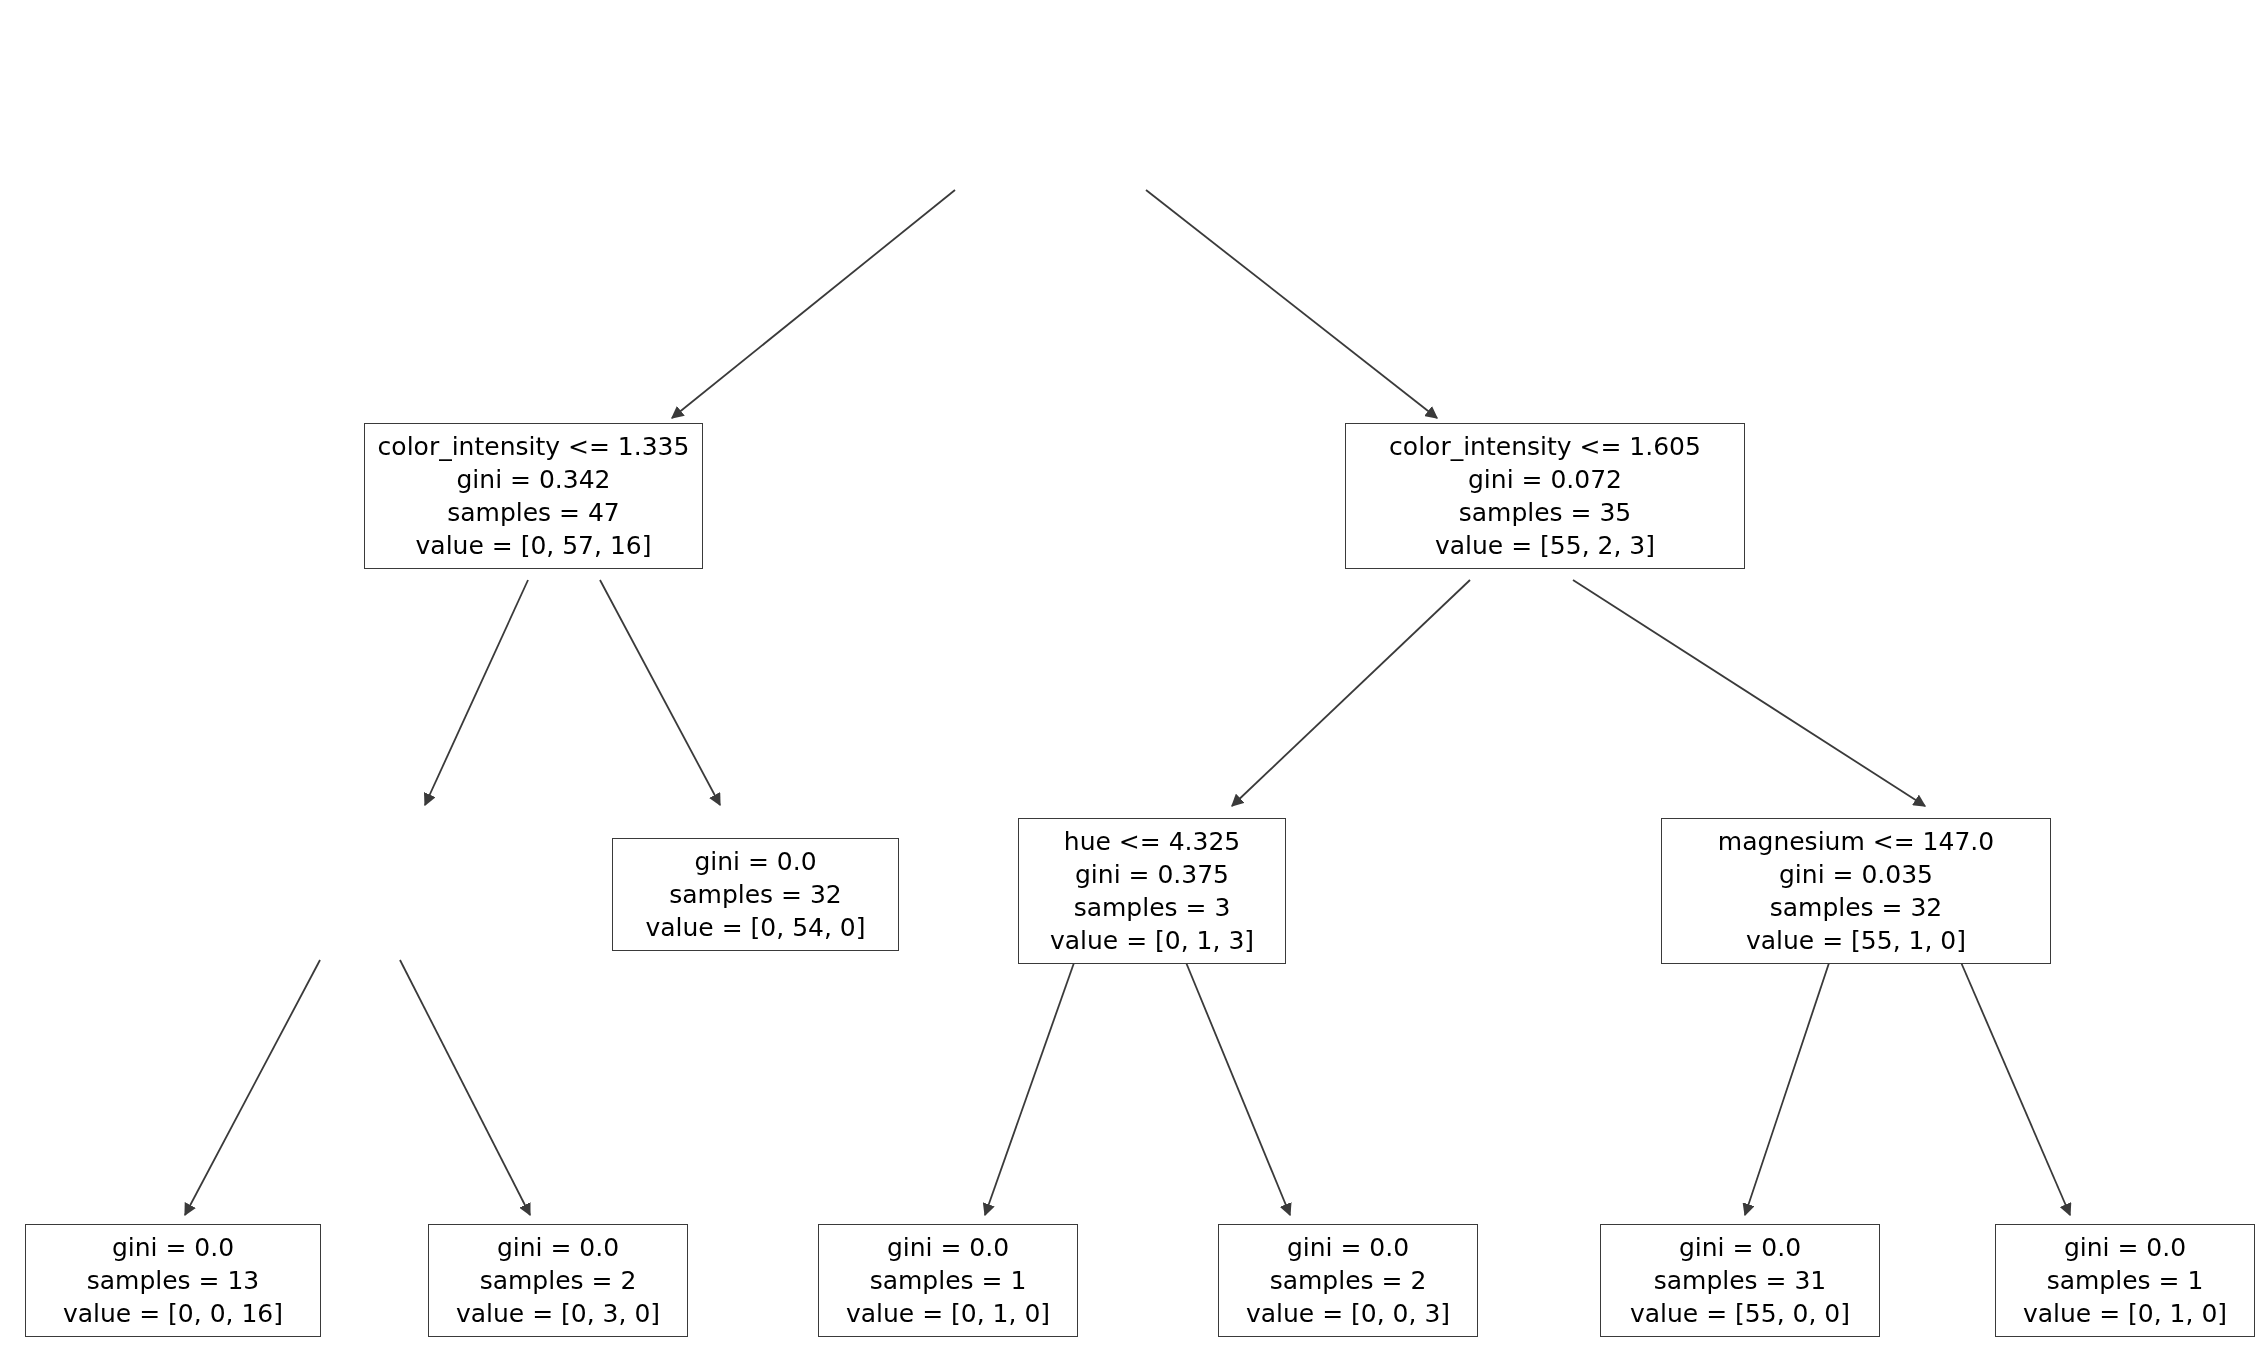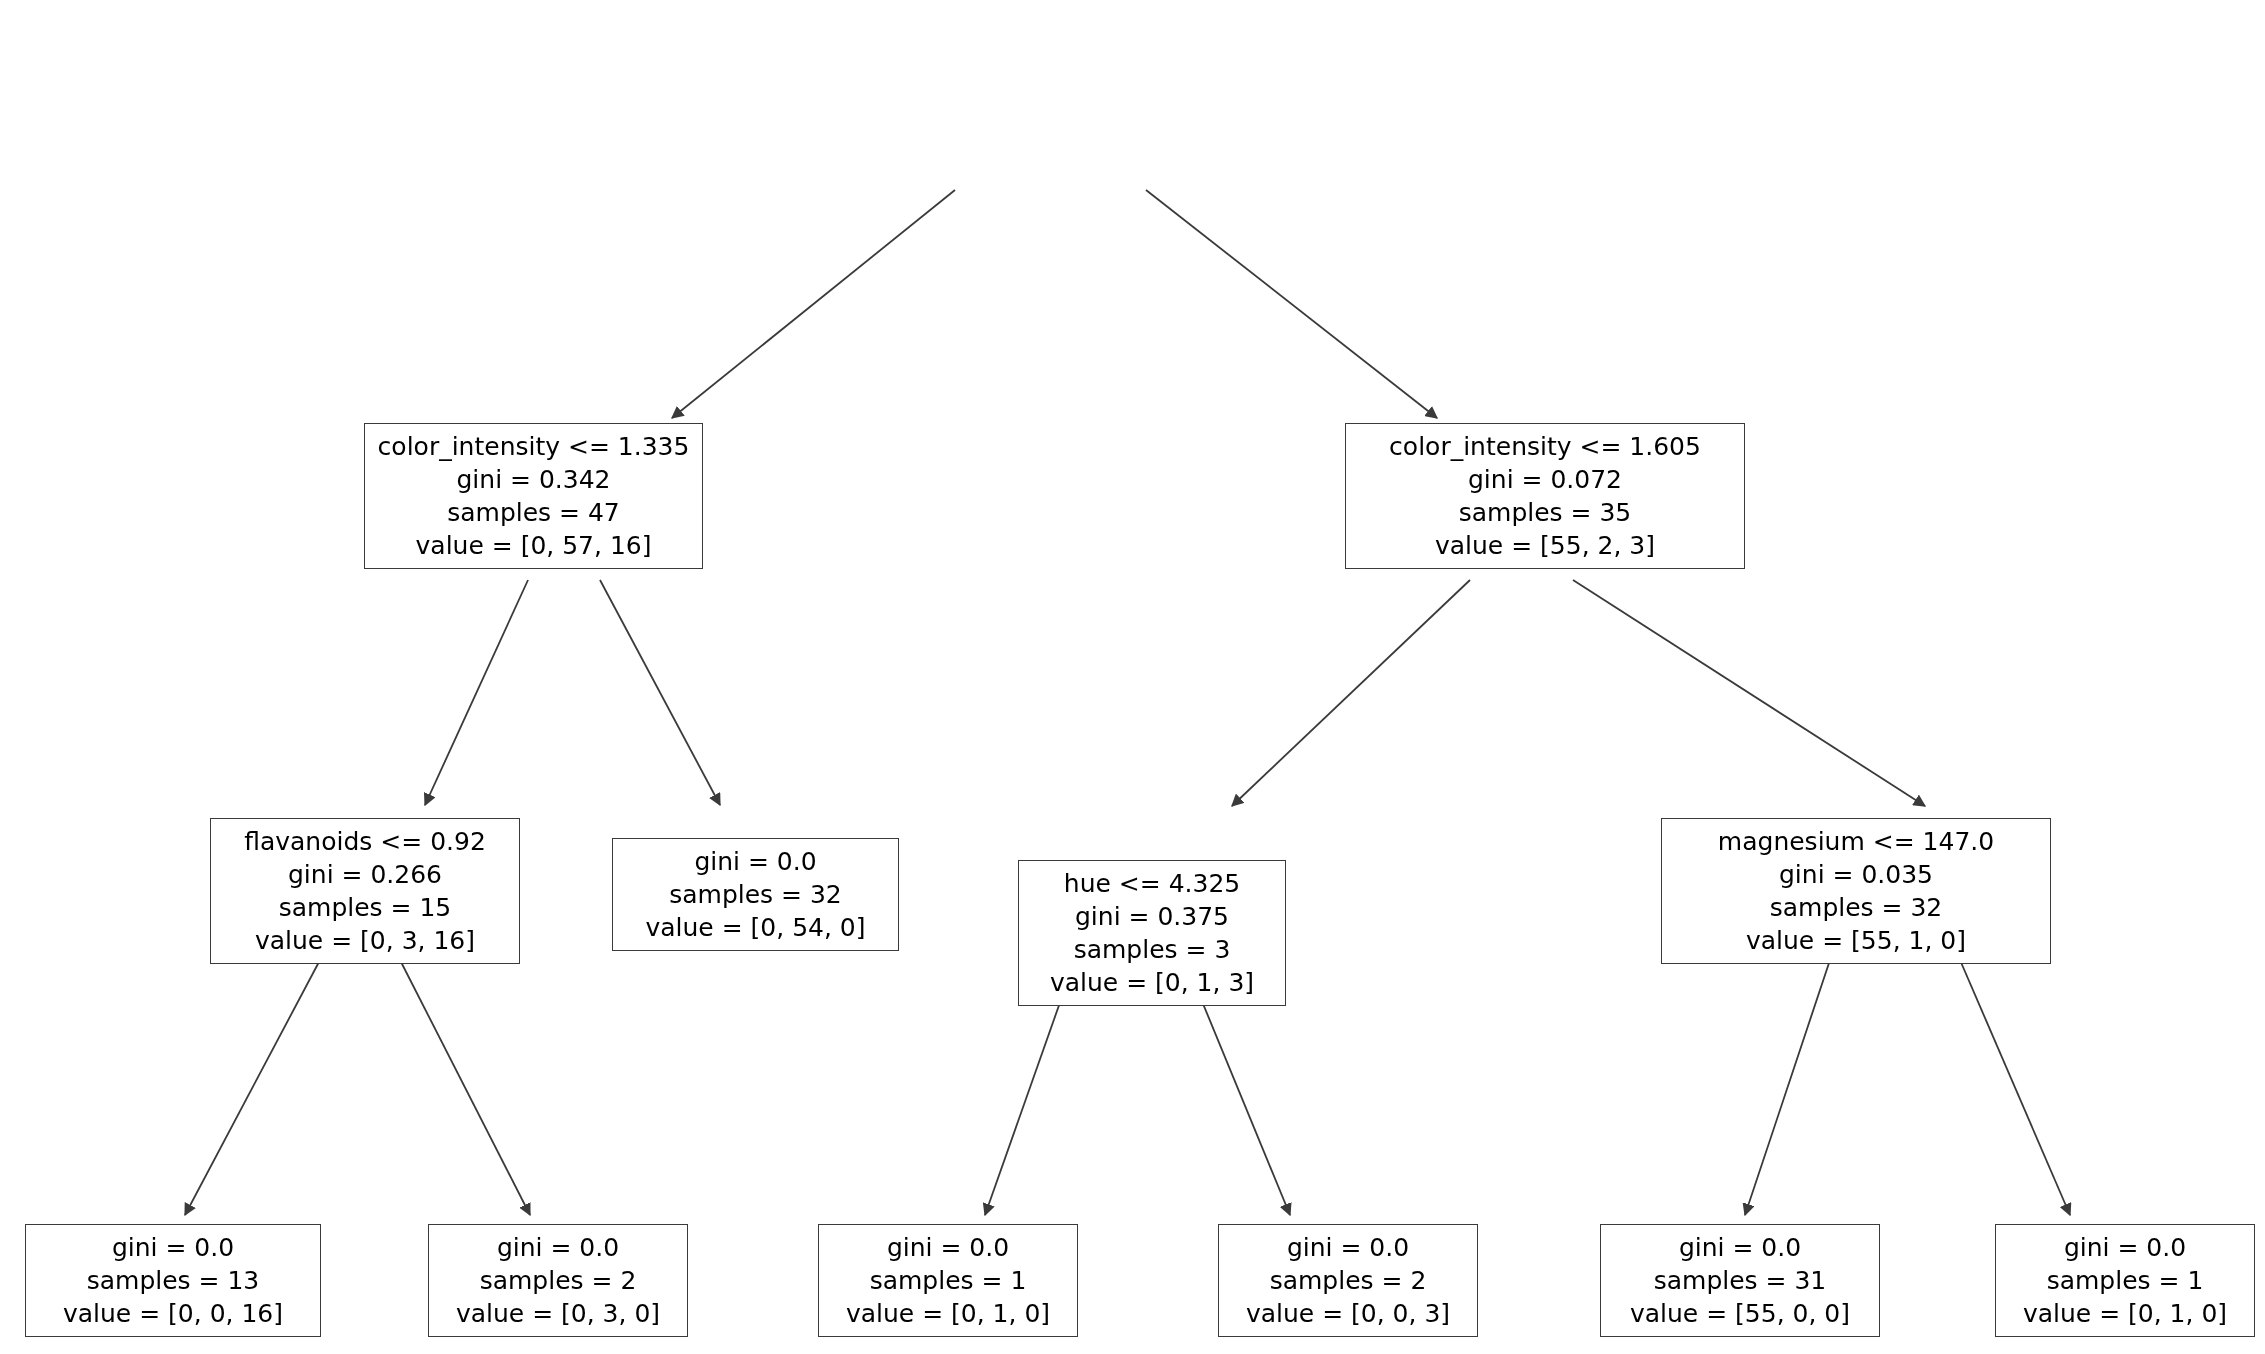--- a/index.html
+++ b/index.html
@@ -76,34 +76,28 @@
     <span class="line">value = [0, 57, 16]</span>
   </div>
 
   <div class="node" style="left:1345px; top:423px; width:400px;">
     <span class="line">color_intensity &lt;= 1.605</span>
     <span class="line">gini = 0.072</span>
     <span class="line">samples = 35</span>
     <span class="line">value = [55, 2, 3]</span>
   </div>
 
-  <div class="node" style="left:210px; top:818px; width:310px;">
-    <span class="line">flavanoids &lt;= 0.92</span>
-    <span class="line">gini = 0.266</span>
-    <span class="line">samples = 15</span>
-    <span class="line">value = [0, 3, 16]</span>
-  </div>
 
   <div class="node" style="left:612px; top:838px; width:287px;">
     <span class="line">gini = 0.0</span>
     <span class="line">samples = 32</span>
     <span class="line">value = [0, 54, 0]</span>
   </div>
 
-  <div class="node" style="left:1018px; top:818px; width:268px;margin-top:42px;">
+  <div class="node" style="left:1018px; top:818px; width:268px;">
     <span class="line">hue &lt;= 4.325</span>
     <span class="line">gini = 0.375</span>
     <span class="line">samples = 3</span>
     <span class="line">value = [0, 1, 3]</span>
   </div>
 
   <div class="node" style="left:1661px; top:818px; width:390px;">
     <span class="line">magnesium &lt;= 147.0</span>
     <span class="line">gini = 0.035</span>
     <span class="line">samples = 32</span>

